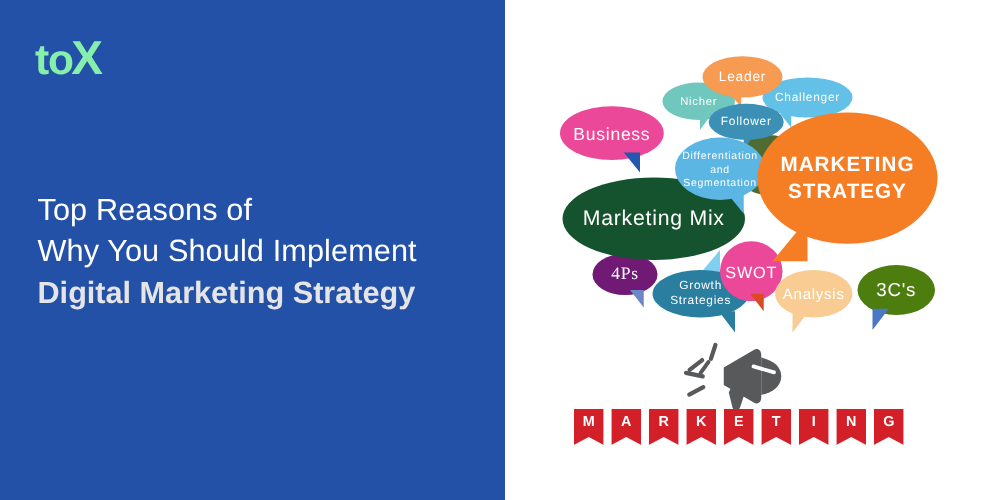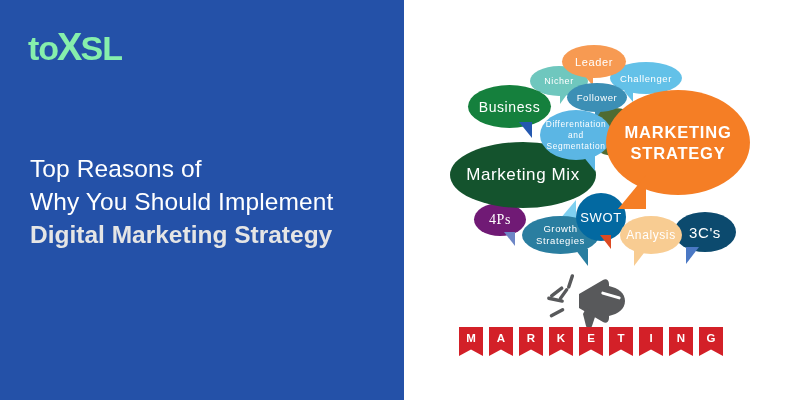--- a/index.html
+++ b/index.html
@@ -83,21 +83,20 @@
 </head>
 <body>
 
 <div class="banner">
 
   <div class="left-panel">
 
     <div class="logo">
       <span>to</span>
         <span class="lg-x">X</span>
-        <span>SL</span>
     </div>
 
     <div class="headline">
       <div class="h-line">Top Reasons of</div>
       <div class="h-line">Why You Should Implement</div>
       <div class="h-accent">Digital Marketing Strategy</div>
     </div>
 
   </div>
 
@@ -119,21 +118,21 @@
       <div class="bubble" style="left:206px;top:62px;width:72px;height:32px;background:#63C1E8;font-size:9.5px;z-index:4;">
         <span class="btxt">Challenger</span>
         <span class="tail" style="left:14px;top:29px;border-width:11px 0 0 9px;border-color:#63C1E8 transparent transparent transparent;"></span>
       </div>
 
       <div class="bubble" style="left:163px;top:83px;width:60px;height:29px;background:#3C8FB5;font-size:9.5px;z-index:6;">
         <span class="btxt">Follower</span>
         <span class="tail" style="left:28px;top:25px;border-width:12px 8px 0 0;border-color:#3C8FB5 transparent transparent transparent;"></span>
       </div>
 
-      <div class="bubble" style="left:64px;top:85px;width:83px;height:43px;background:#15803d;font-size:14px;z-index:5;">
+      <div class="bubble" style="left:44px;top:85px;width:83px;height:43px;background:#ec4899;font-size:14px;z-index:5;">
         <span class="btxt">Business</span>
         <span class="tail" style="left:51px;top:37px;border-width:16px 0 0 13px;border-color:#2458B0 transparent transparent transparent;"></span>
       </div>
 
       <div class="bubble" style="left:136px;top:110px;width:72px;height:50px;background:#5BB6E4;font-size:8.4px;line-height:11px;z-index:7;">
         <span class="btxt">Differentiation and Segmentation</span>
         <span class="tail" style="left:42px;top:45px;border-width:16px 0 0 13px;border-color:#5BB6E4 transparent transparent transparent;"></span>
       </div>
 
       <div class="bubble" style="left:202px;top:90px;width:144px;height:105px;background:#F57E25;font-size:16.5px;font-weight:bold;line-height:21px;letter-spacing:0.8px;z-index:8;">
@@ -149,32 +148,32 @@
       <div class="bubble" style="left:70px;top:203px;width:52px;height:33px;background:#701a75;font-size:14px;z-index:5;font-family:Liberation Serif, serif;">
         <span class="btxt">4Ps</span>
         <span class="tail" style="left:30px;top:29px;border-width:14px 0 0 11px;border-color:#6D86C6 transparent transparent transparent;"></span>
       </div>
 
       <div class="bubble" style="left:118px;top:216px;width:77px;height:38px;background:#2A7EA0;font-size:9.5px;line-height:12px;z-index:6;">
         <span class="btxt">Growth Strategies</span>
         <span class="tail" style="left:53px;top:33px;border-width:17px 0 0 13px;border-color:#2A7EA0 transparent transparent transparent;"></span>
       </div>
 
-      <div class="bubble" style="left:172px;top:193px;width:50px;height:48px;background:#0369a1;font-size:13px;z-index:7;">
+      <div class="bubble" style="left:172px;top:193px;width:50px;height:48px;background:#ec4899;font-size:13px;z-index:7;">
         <span class="btxt">SWOT</span>
         <span class="tail" style="left:24px;top:42px;border-width:14px 0 0 11px;border-color:#DC4A22 transparent transparent transparent;"></span>
       </div>
 
 
       <div class="bubble" style="left:216px;top:216px;width:62px;height:38px;background:#F8CC92;font-size:12px;z-index:7;">
         <span class="btxt">Analysis</span>
         <span class="tail" style="left:14px;top:33px;border-width:17px 13px 0 0;border-color:#F8CC92 transparent transparent transparent;"></span>
       </div>
 
-      <div class="bubble" style="left:270px;top:212px;width:62px;height:40px;background:#0c4a6e;font-size:15px;z-index:6;">
+      <div class="bubble" style="left:282px;top:212px;width:62px;height:40px;background:#4d7c0f;font-size:15px;z-index:6;">
         <span class="btxt">3C's</span>
         <span class="tail" style="left:12px;top:35px;border-width:17px 13px 0 0;border-color:#4A78C4 transparent transparent transparent;"></span>
       </div>
 
     </div>
 
     <div class="megaphone">
       <svg width="110" height="60" viewBox="0 0 110 60" xmlns="http://www.w3.org/2000/svg">
         <g fill="#58595B">
 

